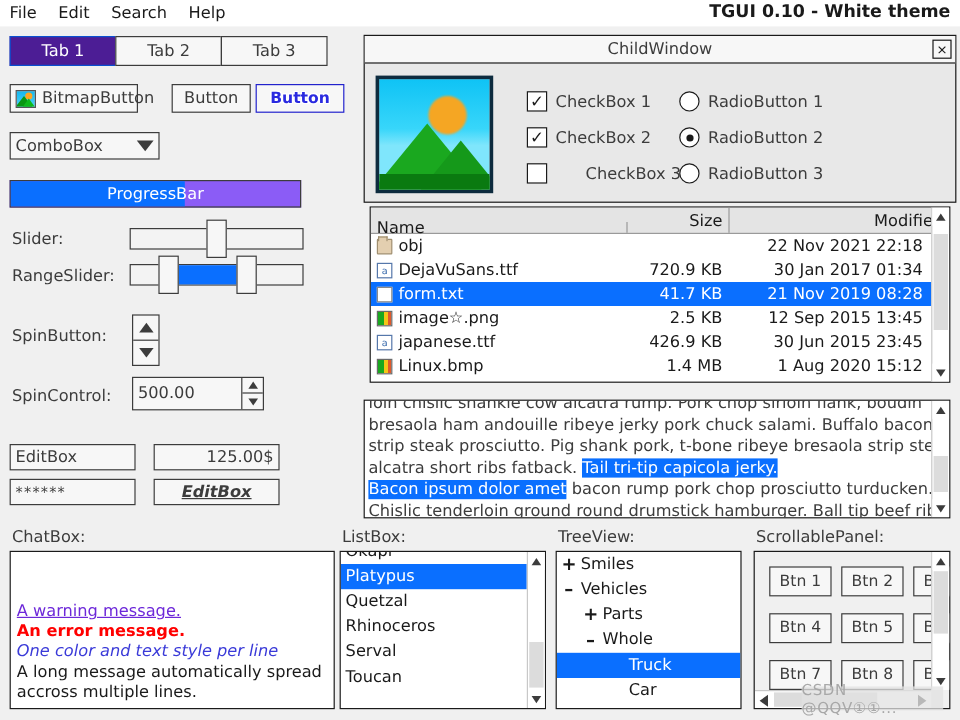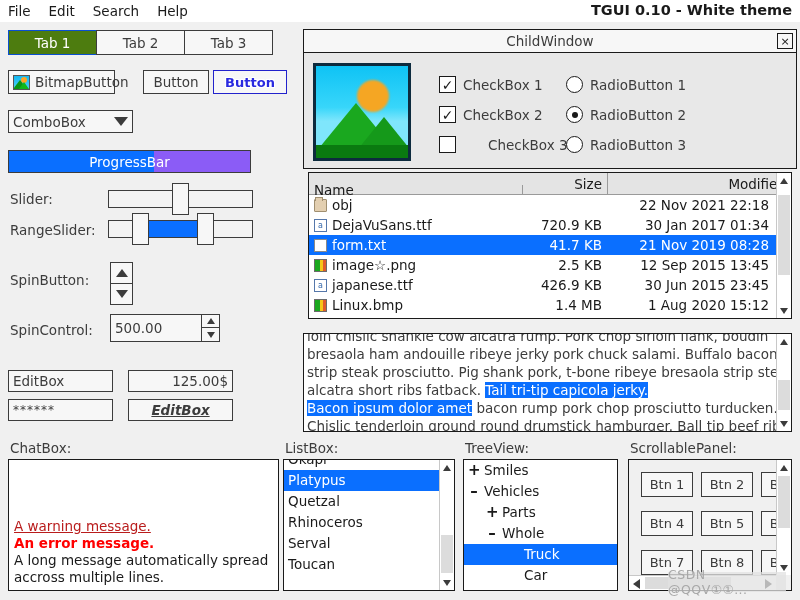--- a/index.html
+++ b/index.html
@@ -17,21 +17,21 @@
   .menubar .mi { font-size:13.5px; color:#1a1a1a; cursor:default; }
   .apptitle { position:absolute; right:8px; top:2px; font-weight:bold;
               font-size:14.5px; color:#1a1a1a; font-family:"DejaVu Sans", sans-serif; }
 
   
   .tabs { position:absolute; left:8px; top:30px; display:flex; }
   .tab { width:89px; height:25px; border:1px solid #3c3c3c; background:#f7f7f7;
          display:flex; align-items:center; justify-content:center; font-size:13.5px;
          margin-left:-1px; color:#3c3c3c; }
   .tab:first-child { margin-left:0; }
-  .tab.active { background:#4d7c0f; color:#ffffff; border-color:#0a4fd0; }
+  .tab.active { background:#4c1d95; color:#ffffff; border-color:#0a4fd0; }
 
   
   .btn { border:1px solid #3c3c3c; background:#f7f7f7; display:flex;
          align-items:center; justify-content:center; font-size:13.5px; color:#3c3c3c; }
   .field { border:1px solid #3c3c3c; background:#f7f7f7; font-size:13.5px;
            color:#3c3c3c; display:flex; align-items:center; padding:0 4px; }
   .lbl { font-size:13.5px; color:#3c3c3c; position:absolute; }
 
   
   #bitmapbtn { position:absolute; left:8px; top:70px; width:107px; height:24px;
@@ -114,21 +114,21 @@
            justify-content:center; }
   #edit4 span { font-weight:bold; font-style:italic; text-decoration:underline;
                 font-size:13.5px; }
 
   
   #chatlbl { left:10px; top:440px; }
   #chatbox { position:absolute; left:8px; top:459px; width:271px; height:132px;
              border:1px solid #1a1a1a; background:#ffffff; padding:4px 5px;
              display:flex; flex-direction:column; justify-content:flex-end; }
   .chatline { font-size:13.5px; line-height:17px; }
-  .cl-warn { color:#b91c1c; text-decoration:underline; }
+  .cl-warn { color:#6d28d9; text-decoration:underline; }
   .cl-err  { color:#ff0000; font-weight:bold; }
   .cl-info { color:#3a3ad8; font-style:italic; }
   .cl-norm { color:#1a1a1a; }
 
   
   #listlbl { left:285px; top:440px; }
   #listbox { position:absolute; left:283px; top:459px; width:172px; height:132px;
              border:1px solid #1a1a1a; background:#ffffff; overflow:hidden;
              position:absolute; }
   .lbitem { height:21px; line-height:21px; padding-left:4px; font-size:13.5px;
@@ -318,20 +318,21 @@
 <div class="field" id="edit2">125.00$</div>
 <div class="field" id="edit3">******</div>
 <div class="field" id="edit4">
   <span>EditBox</span>
 </div>
 
 <span class="lbl" id="chatlbl">ChatBox:</span>
 <div id="chatbox">
   <div class="chatline cl-warn">A warning message.</div>
   <div class="chatline cl-err">An error message.</div>
+  <div class="chatline cl-info">One color and text style per line</div>
   <div class="chatline cl-norm">A long message automatically spread</div>
   <div class="chatline cl-norm">accross multiple lines.</div>
 </div>
 
 <span class="lbl" id="listlbl">ListBox:</span>
 <div id="listbox">
   <div style="position:absolute;left:0;right:15px;top:-11px;">
     <div class="lbitem">Okapi</div>
     <div class="lbitem sel">Platypus</div>
     <div class="lbitem">Quetzal</div>

